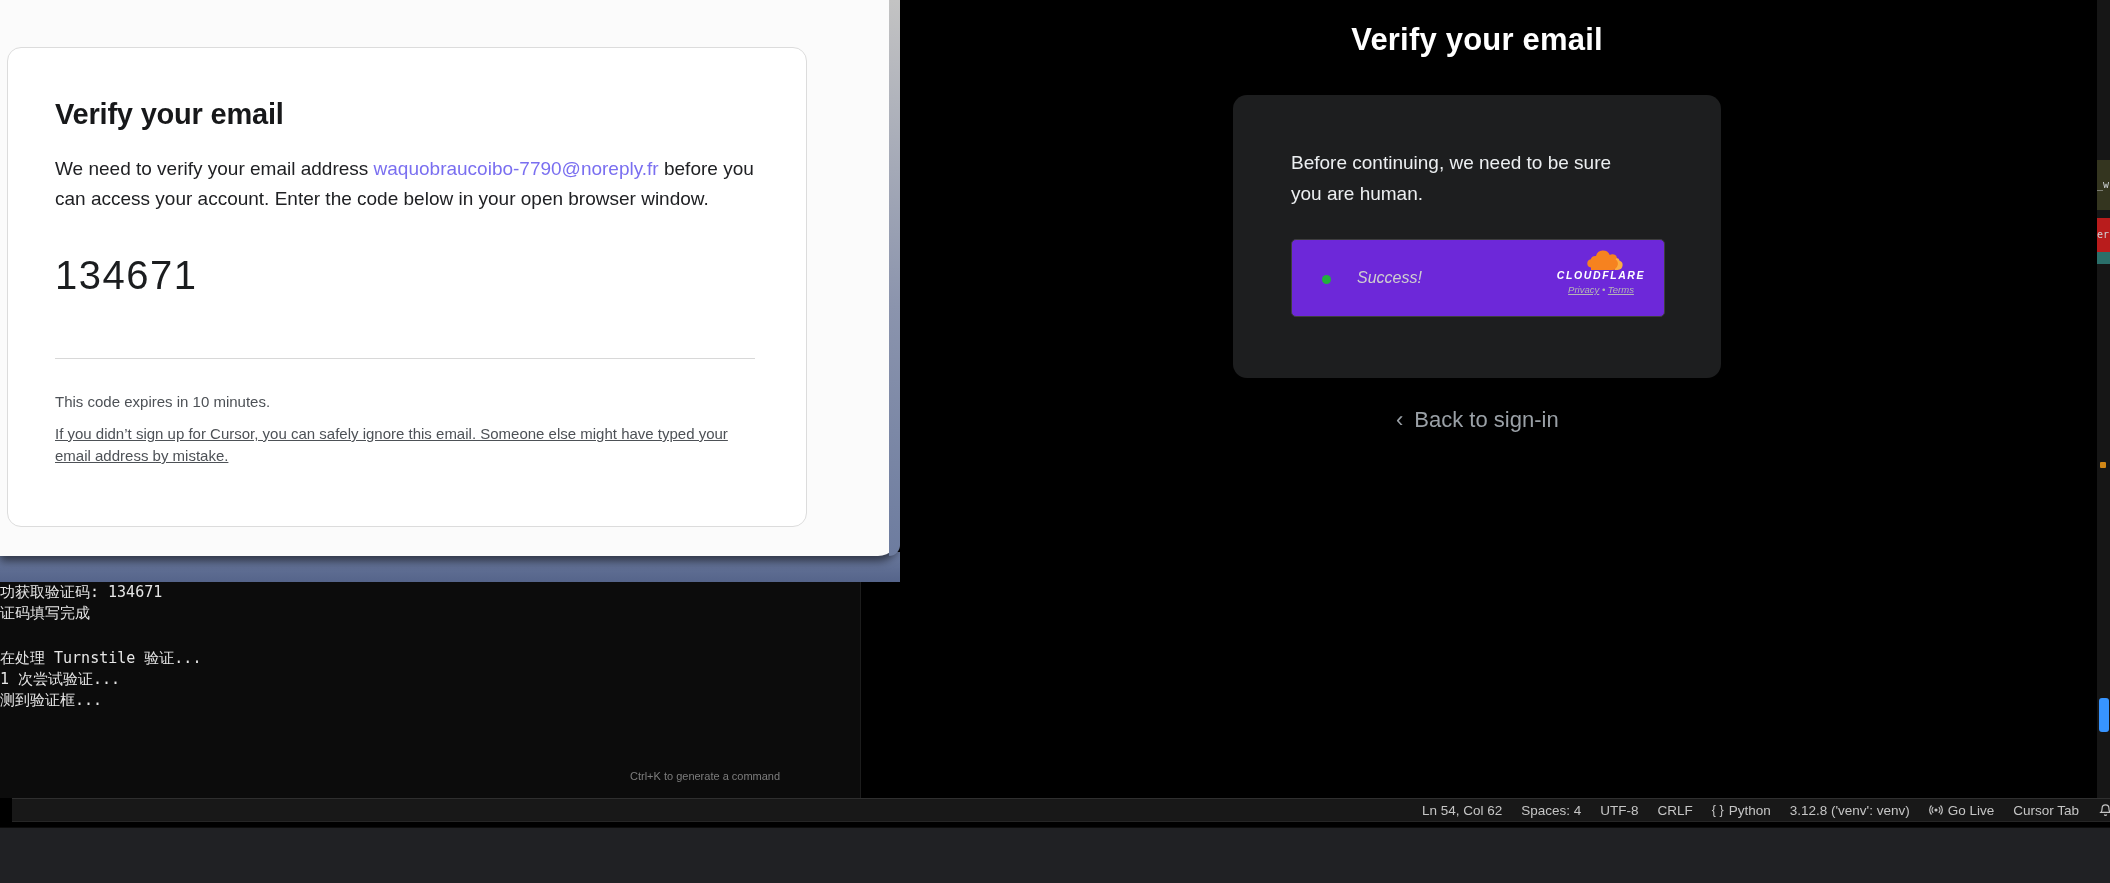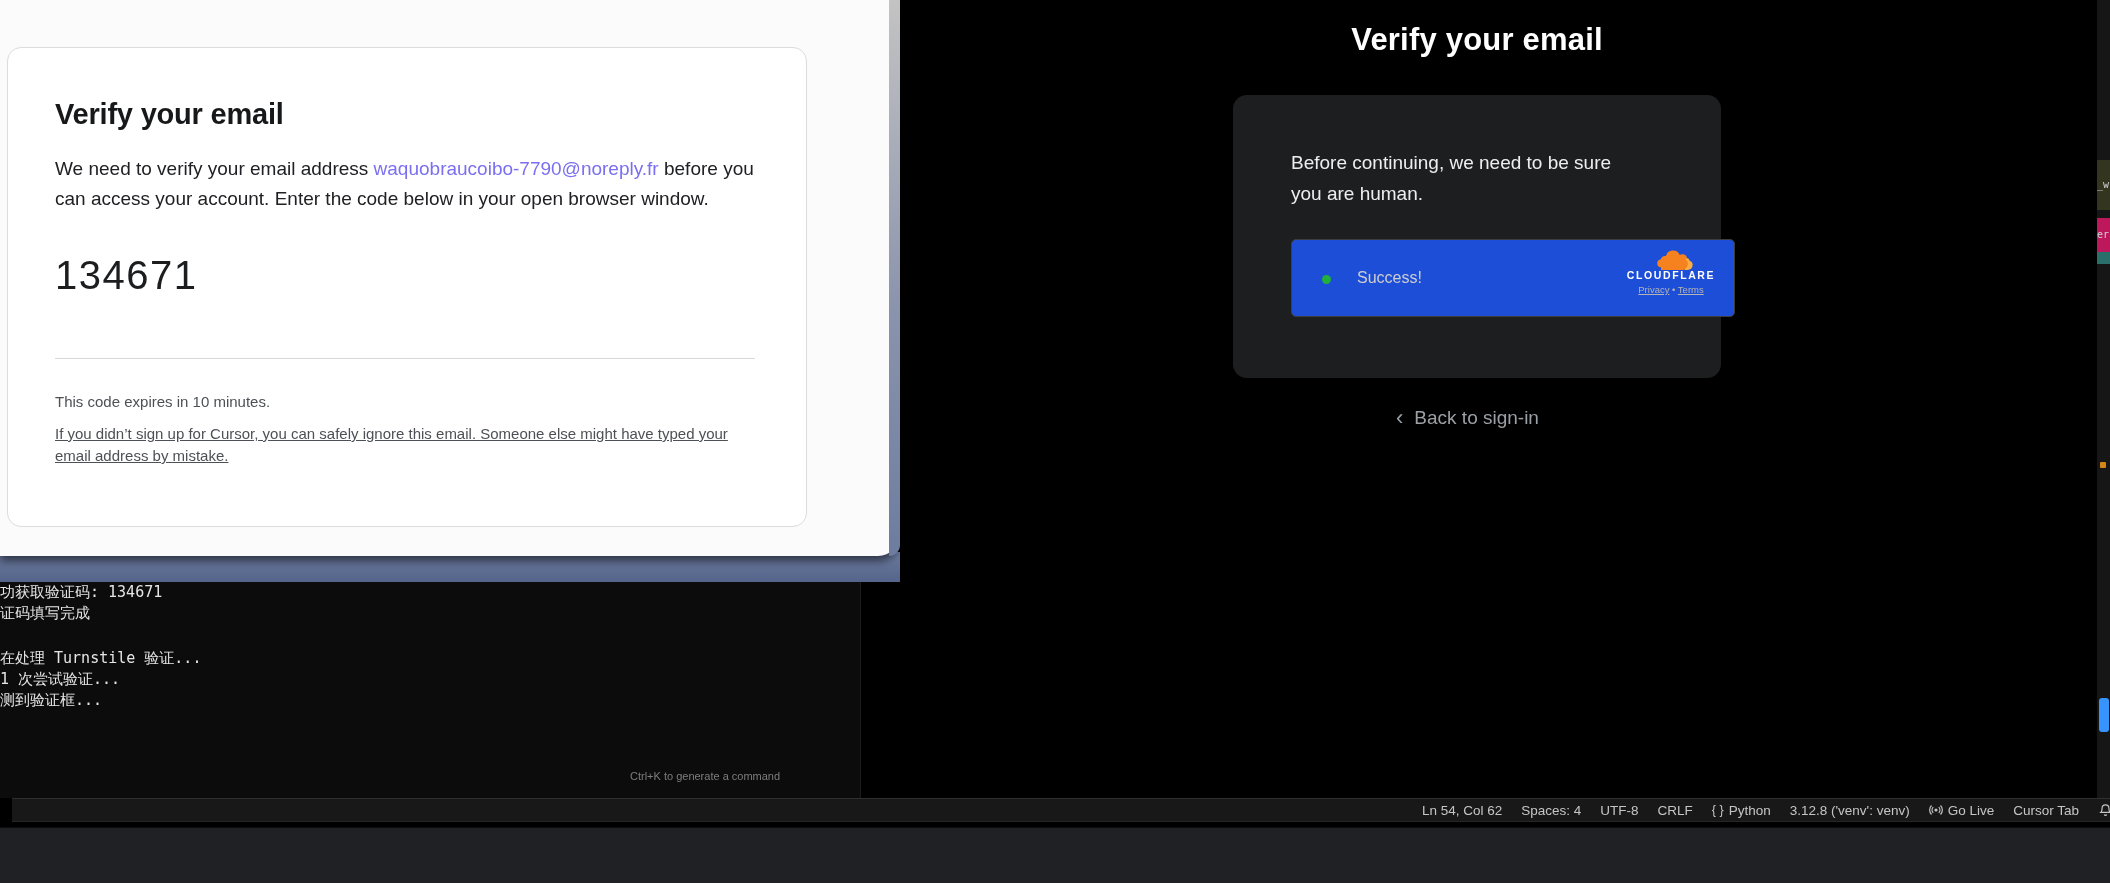--- a/index.html
+++ b/index.html
@@ -36,39 +36,39 @@
   .term-line.blank { height:24px; }
   .term-hint { position:absolute; left:630px; top:188px;
     font-family:"Liberation Sans", sans-serif; font-size:11px; color:#7d7d7d; }
 
   
   .browser-title { position:absolute; left:1233px; top:22px; width:488px; text-align:center;
     font-size:31px; font-weight:700; color:#fff; letter-spacing:0.2px; }
   .human-card { position:absolute; left:1233px; top:95px; width:488px; height:283px;
     background:#1d1e1f; border-radius:14px;padding-left:25px; }
   .human-prompt { position:absolute; left:58px; top:52px; font-size:19px; line-height:31px; color:#eceff1; }
-  .turnstile { position:absolute; left:58px; top:144px; width:444px; height:78px;
-    background:#1d4ed8; border:1px solid #3e3e3e; border-radius:5px; }
+  .turnstile { position:absolute; left:58px; top:144px; width:374px; height:78px;
+    background:#6d28d9; border:1px solid #3e3e3e; border-radius:5px;font-style:italic; }
   .ts-dot { position:absolute; left:30px; top:35px; width:9px; height:9px; border-radius:50%; background:#22b03c; }
   .ts-status { position:absolute; left:65px; top:29px; font-size:16px; color:#cfcfcf; }
   .ts-brand { position:absolute; right:13px; top:8px; width:100px; text-align:center; }
   .ts-cloud { display:block; margin:0 auto; }
   .ts-wordmark { display:block; font-size:10.5px; font-weight:700; letter-spacing:1.6px; color:#fff; margin-top:-2px;text-align:center; }
   .ts-links { margin-top:3px; font-size:9.5px; color:#b5b5b5; }
   .ts-links a { color:#b5b5b5; text-decoration:underline; }
   .back-row { position:absolute; left:1396px; top:407px; display:flex; align-items:center; gap:11px;
     color:#9aa0a6; cursor:pointer; }
   .back-chevron { font-size:22px; line-height:22px; }
-  .back-label { font-size:19px; }
+  .back-label { font-size:22px; }
 
   
   .sliver { position:absolute; left:2097px; top:0; width:13px; height:798px; background:#161616; overflow:hidden;padding-left:25px; }
   .sliver .code1 { position:absolute; left:0; top:160px; width:13px; height:50px; background:#34351f;
     color:#cfd3d6; font-size:10px; font-family:"DejaVu Sans Mono", monospace; line-height:50px; }
-  .sliver .code2 { position:absolute; left:0; top:218px; width:13px; height:34px; background:#be185d;
+  .sliver .code2 { position:absolute; left:0; top:218px; width:13px; height:34px; background:#b91c1c;
     color:#cfd3d6; font-size:10px; font-family:"DejaVu Sans Mono", monospace; line-height:34px; }
   .sliver .teal { position:absolute; left:0; top:252px; width:13px; height:12px; background:#2a6f6a; }
   .sliver .orange-dot { position:absolute; left:3px; top:462px; width:6px; height:6px; background:#d18616; border-radius:1px; }
   .sliver .blue-pill { position:absolute; left:2px; top:698px; width:10px; height:34px; background:#3794ff; border-radius:3px; }
 
   
   .status-bar { position:absolute; left:12px; top:798px; width:2110px; height:24px;
     background:#181818; border-top:1px solid #2f2f2f; border-bottom:1px solid #262626;
     display:flex; align-items:center; justify-content:flex-end; gap:19px; padding-right:9px;
     font-size:13.5px; color:#c5c5c5; }

